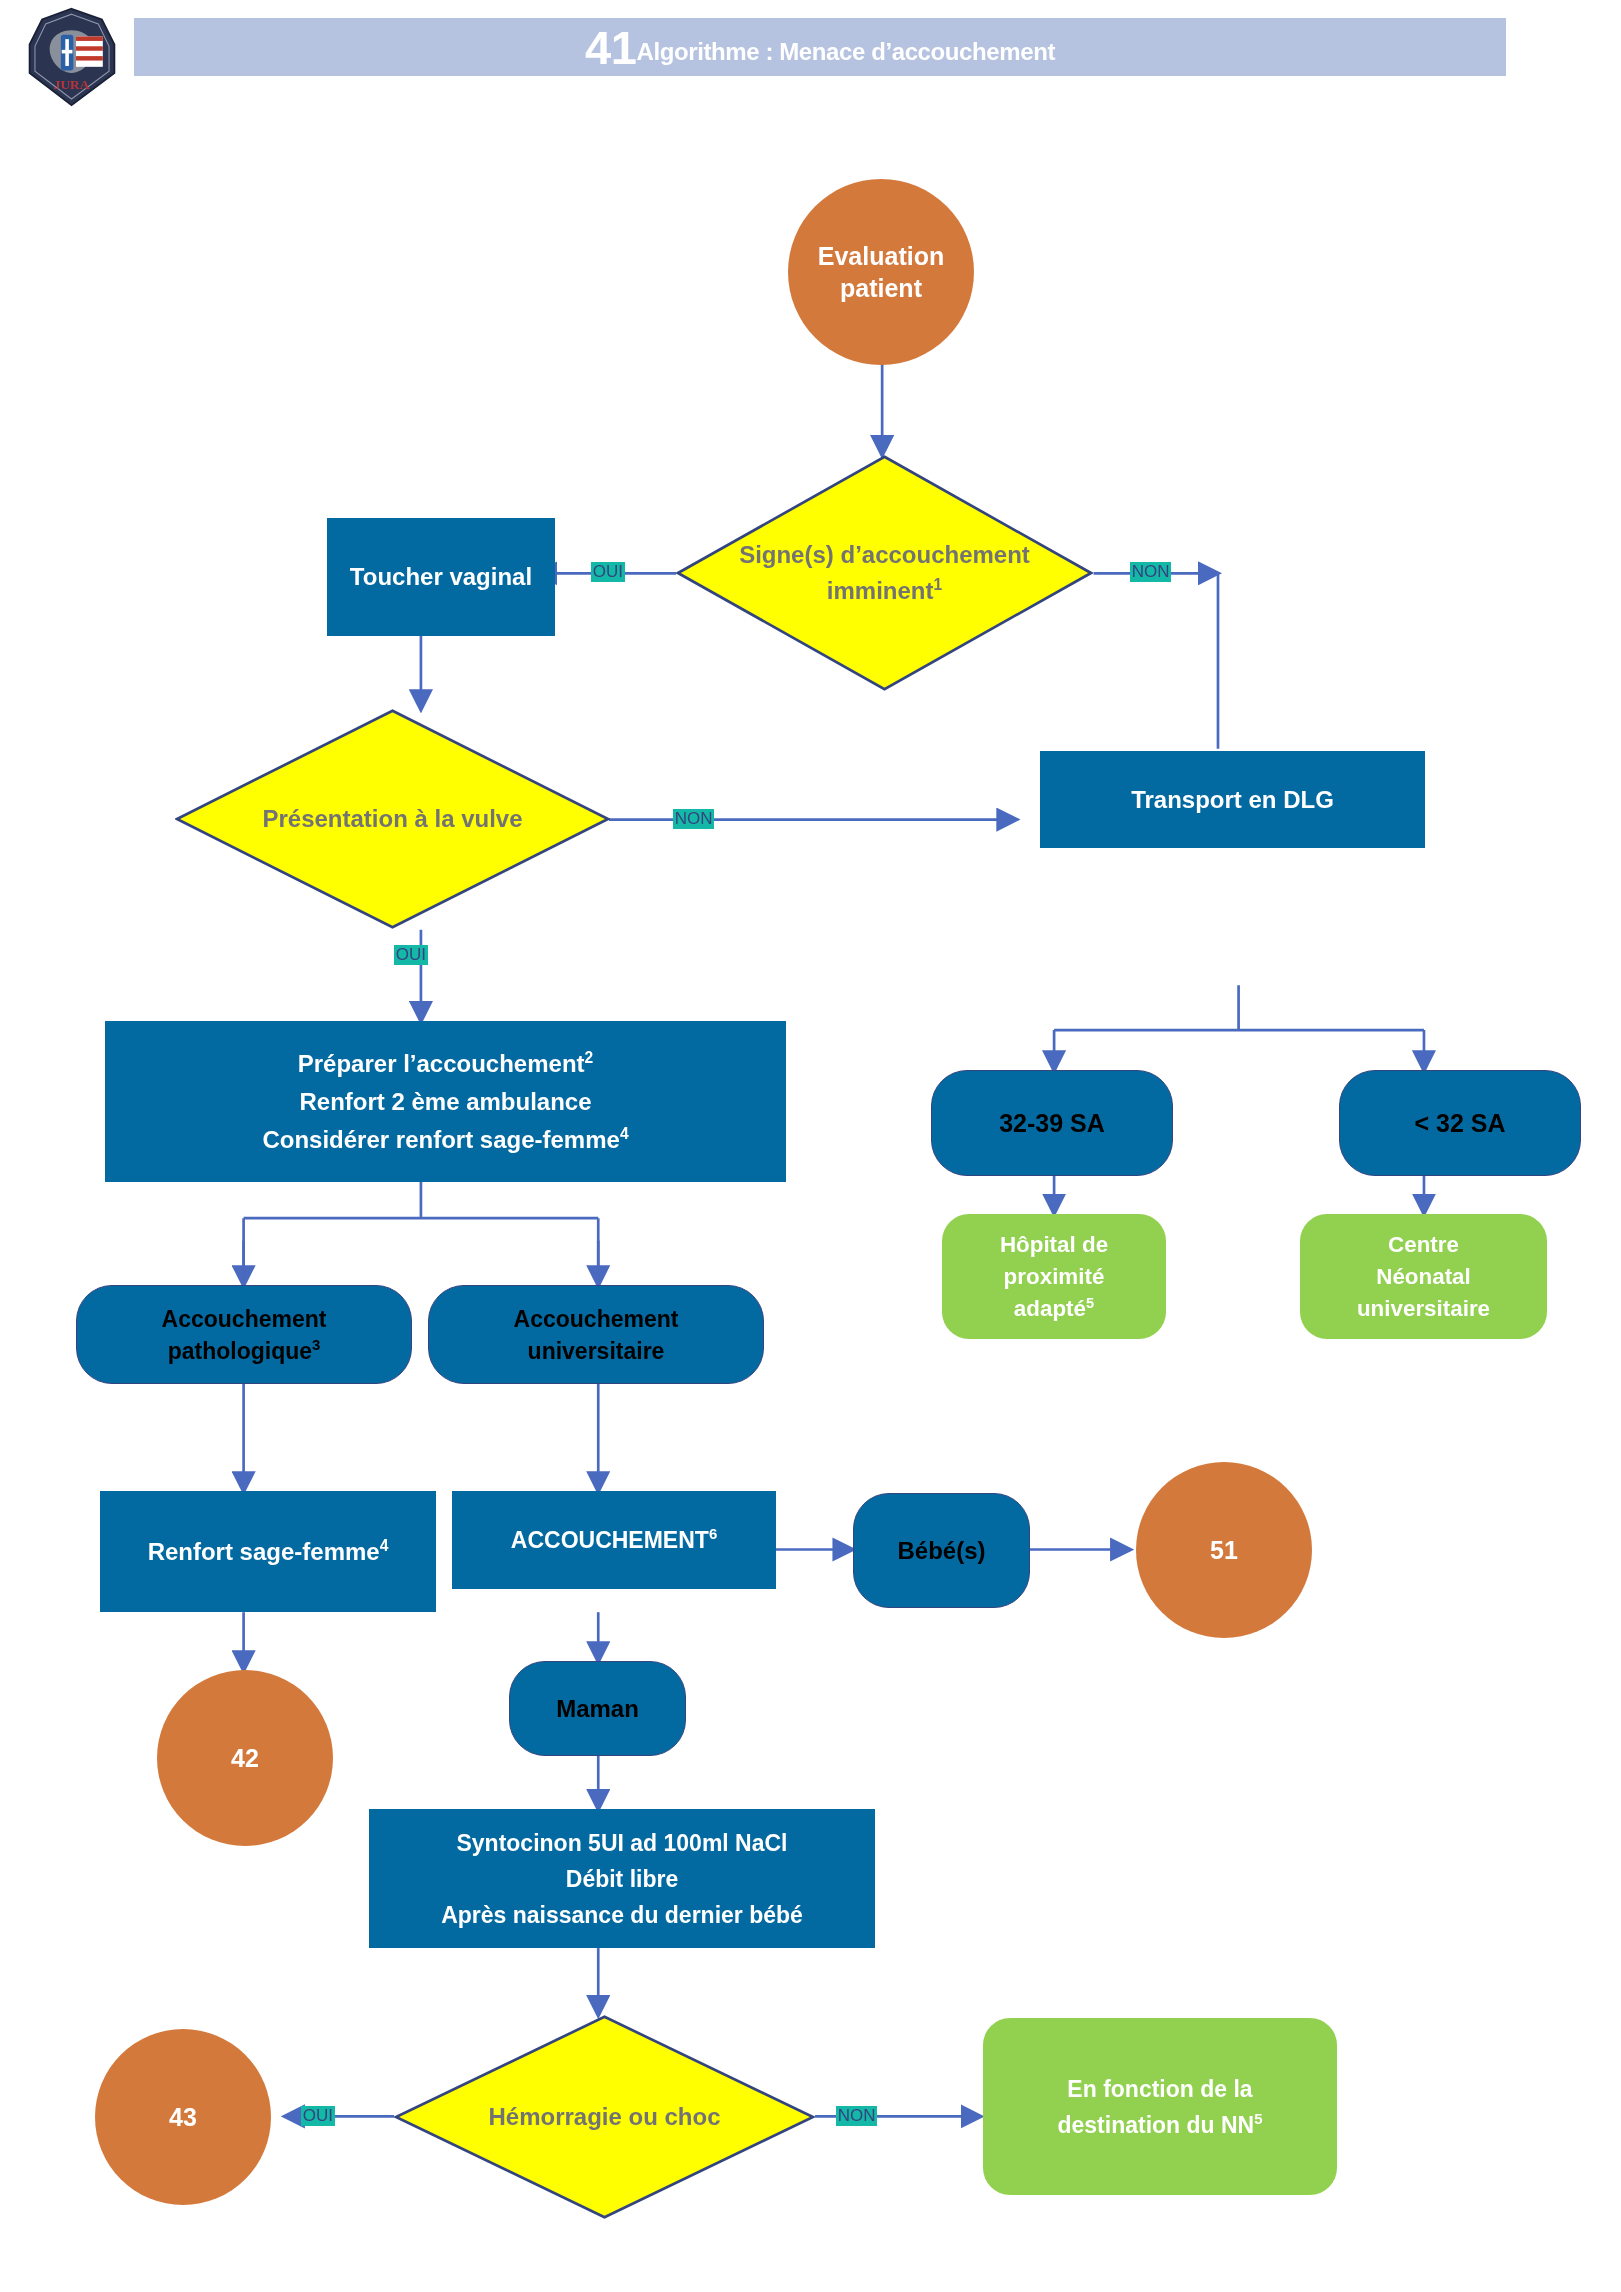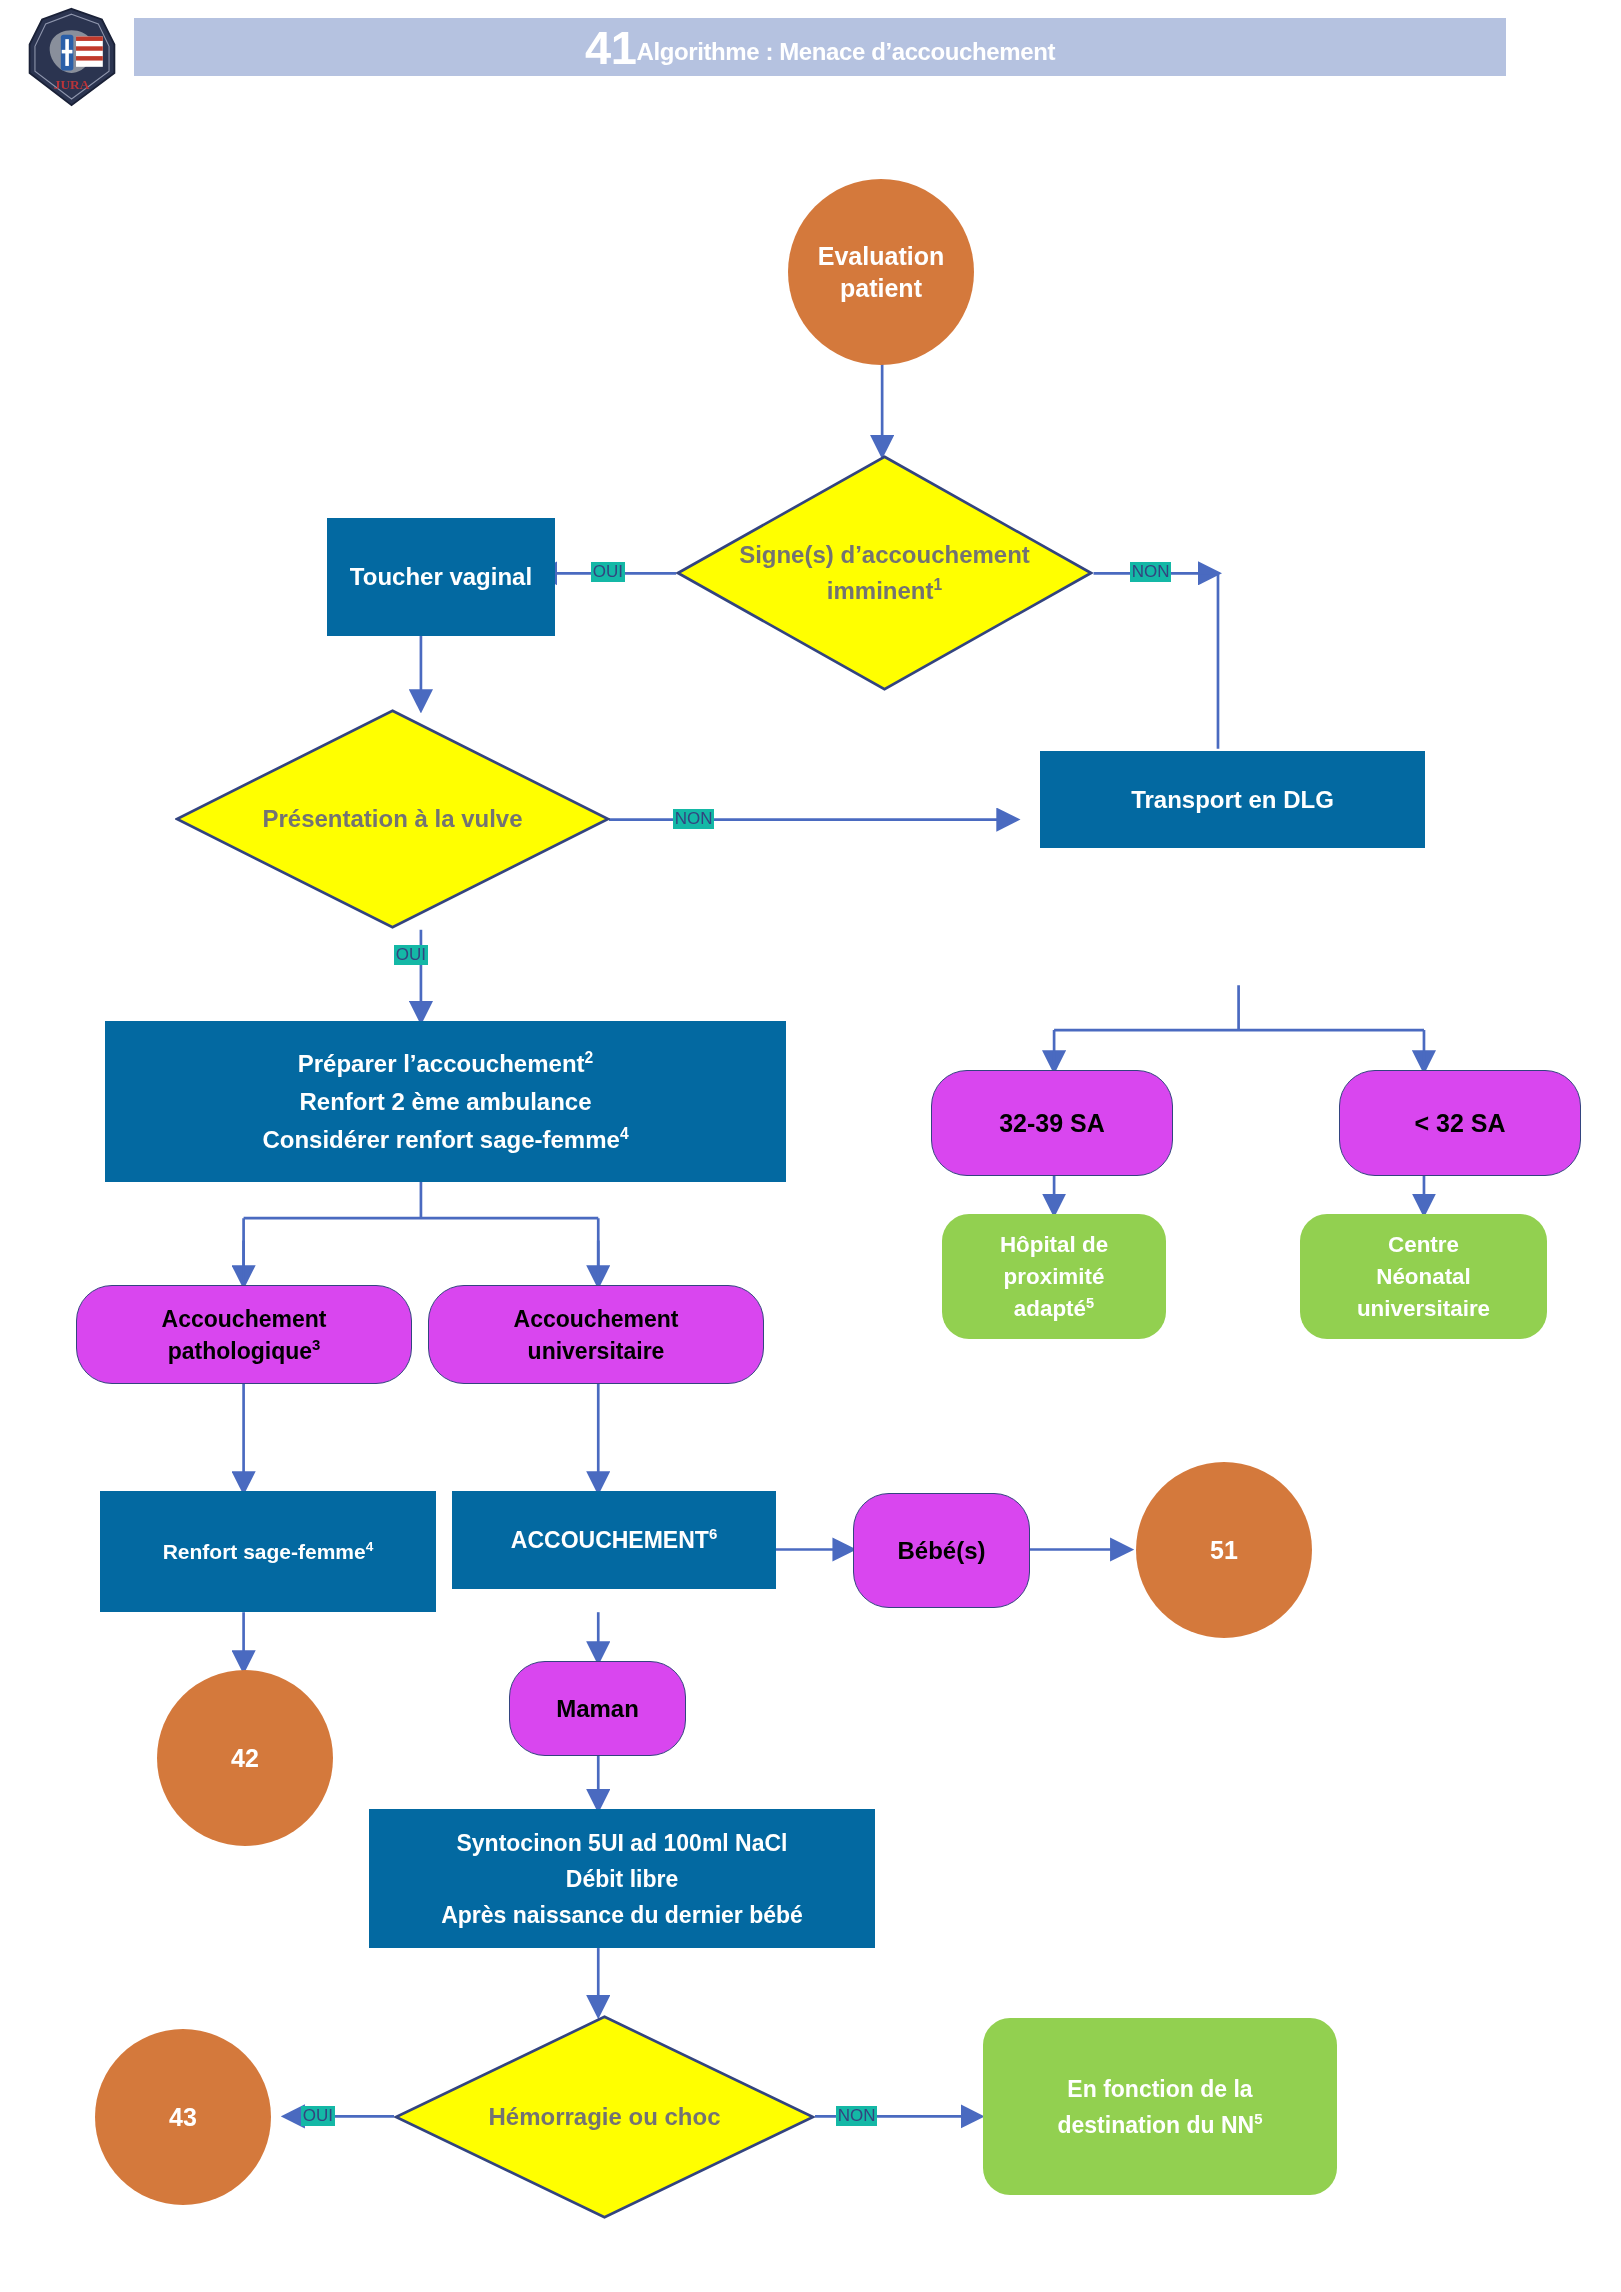--- a/index.html
+++ b/index.html
@@ -27,21 +27,21 @@
   }
 
   
   .node{position:absolute;box-sizing:border-box;
         display:flex;align-items:center;justify-content:flex-end;text-align:center;}
   .node .lbl{display:block;width:100%;}
 
   .n-blue{background:#0369a1;color:#ffffff;font-weight:bold;margin-left:24px;}
   .n-green{background:#92d050;color:#ffffff;font-weight:bold;border-radius:27px;}
   .n-orange{background:#d4793c;color:#ffffff;font-weight:bold;border-radius:50%;}
-  .n-round{background:#d946ef;color:#000000;font-weight:bold;
+  .n-round{background:#0369a1;color:#000000;font-weight:bold;
            border:1.8px solid #33447f;border-radius:36px;}
 
   
   .diamond{position:absolute;}
   .diamond svg{position:absolute;left:0;top:0;}
   .diamond .dtext{position:absolute;left:0;top:0;width:100%;height:100%;
     display:flex;align-items:center;justify-content:center;text-align:center;
     color:#737373;font-weight:bold;z-index:2;padding:0 12%;box-sizing:border-box;}
 
   sup{font-size:0.65em;vertical-align:super;line-height:0;}
@@ -216,21 +216,21 @@
   </span>
 </div>
 
 <div class="node n-round" style="left:428px;top:1285px;width:336px;height:99px;font-size:23px;line-height:32px;">
   <span class="lbl">
     <span>Accouchement</span><br>
     <span>universitaire</span>
   </span>
 </div>
 
-<div class="node n-blue" style="left:76px;top:1491px;width:336px;height:121px;font-size:21px;">
+<div class="node n-blue" style="left:76px;top:1491px;width:336px;height:121px;font-size:24px;">
   <span class="lbl">
     <span>Renfort sage-femme</span><sup>4</sup>
   </span>
 </div>
 
 <div class="node n-blue" style="left:428px;top:1491px;width:324px;height:98px;font-size:23px;">
   <span class="lbl">
     <span>ACCOUCHEMENT</span><sup>6</sup>
   </span>
 </div>

